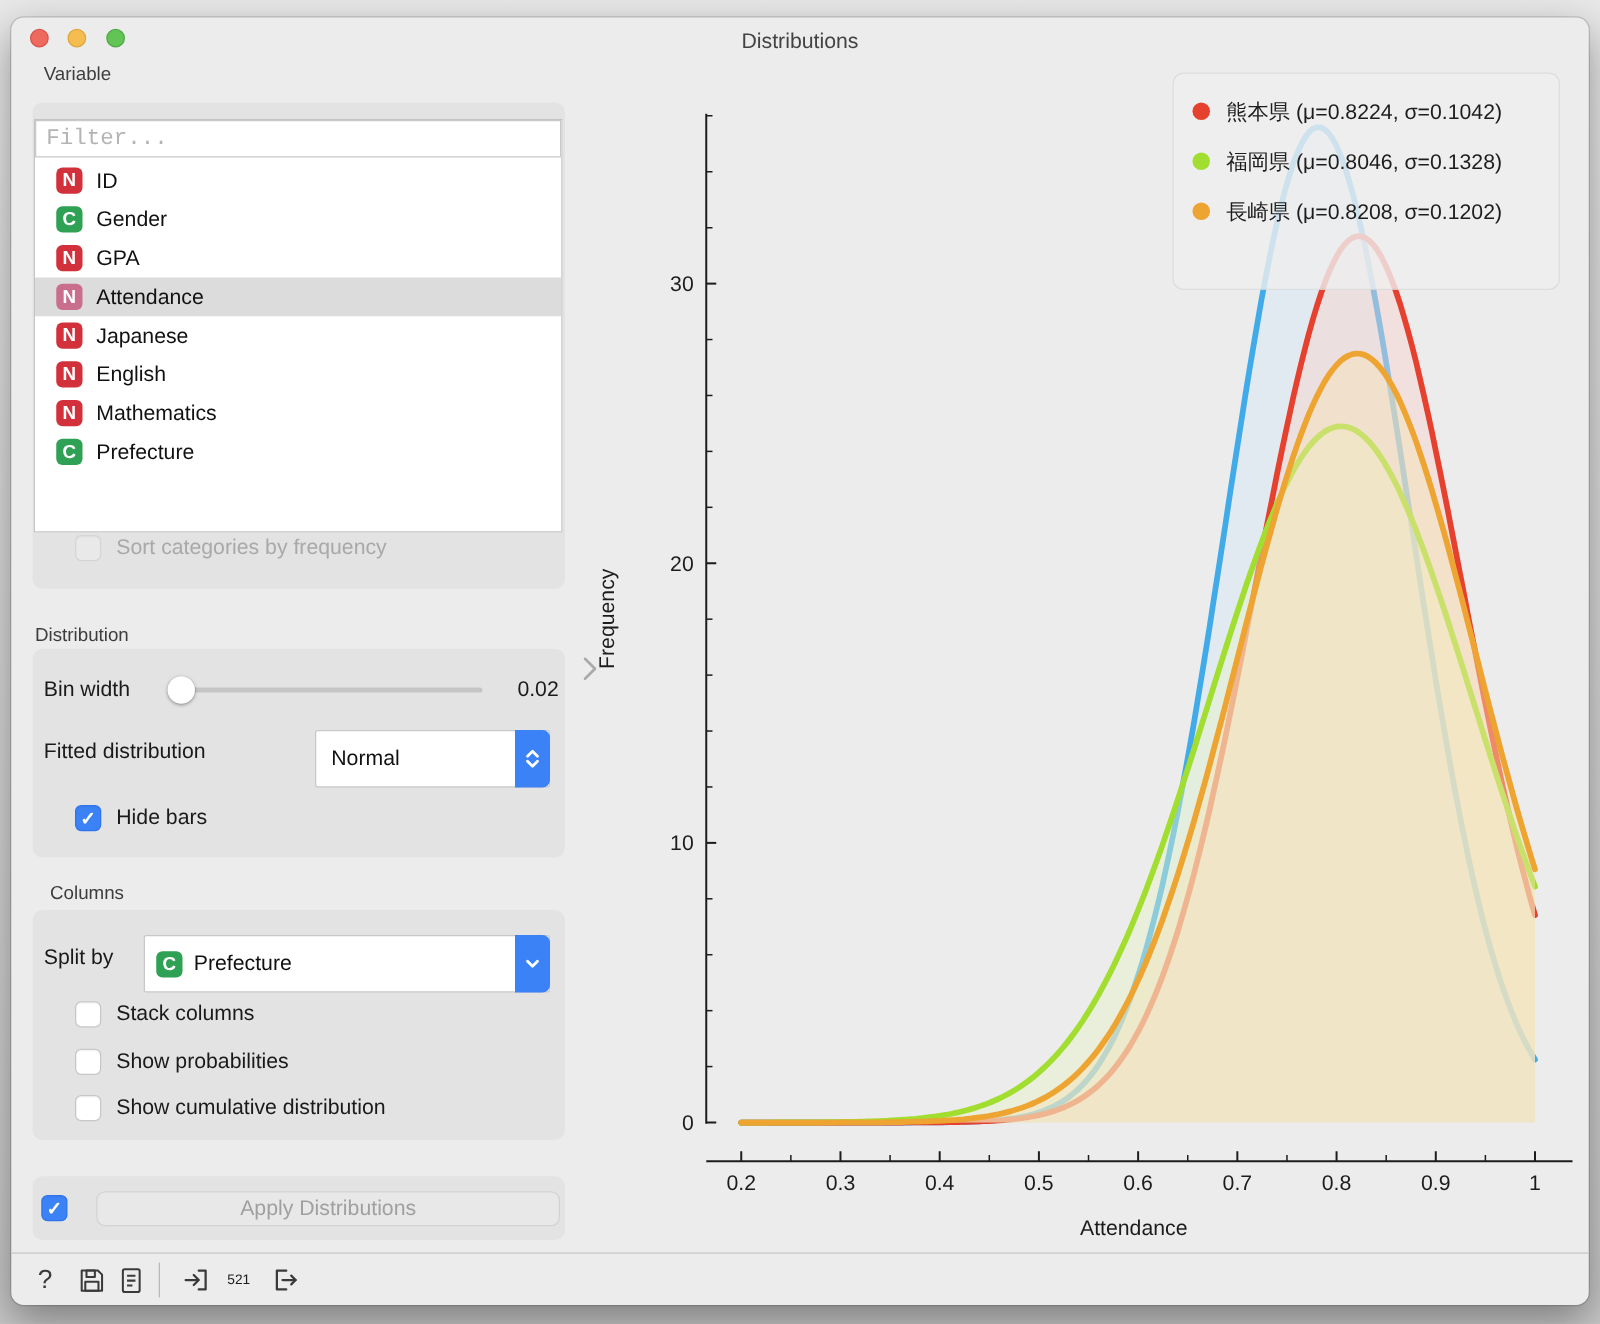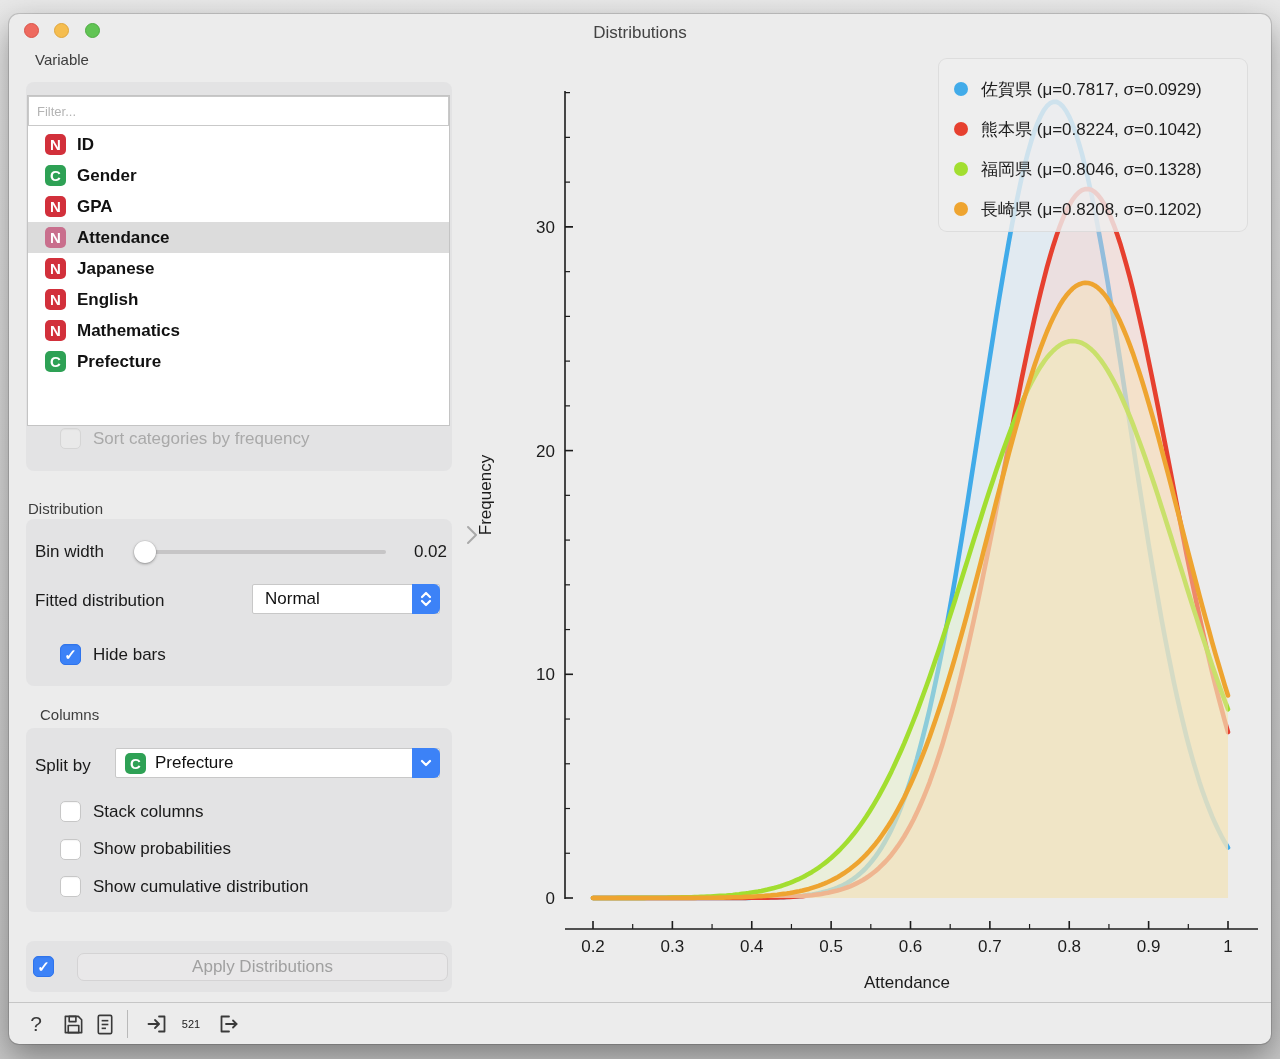--- a/index.html
+++ b/index.html
@@ -20,53 +20,53 @@
     font-size:17px; font-weight:500; color:#434343; }
 
   
   .sec-label { position:absolute; font-size:15px; color:#3d3d3d; }
   .panel { position:absolute; left:17px; width:426px; background:#e3e3e4; border-radius:8px; }
 
   
   #var-box { position:absolute; left:1px; top:13px; width:423px; height:331px;
     background:#fff; border:1px solid #c4c4c4; }
   #filter-input { position:absolute; left:0; top:0; width:100%; height:30px;
-    border:1px solid #c9c9c9; background:#fff; font-size:13px; padding:0 8px;
-    font-family:Liberation Sans, sans-serif; color:#0c4a6e; outline:none; }
+    border:1px solid #c9c9c9; background:#fff; font-size:18px; padding:0 8px;
+    font-family:Liberation Mono, monospace; color:#0c4a6e; outline:none; }
   #filter-input::placeholder { color:#b4b4b4; }
   #var-list { position:absolute; left:0; top:33px; right:0; }
   .vrow { position:relative; height:31px; display:flex; align-items:center; cursor:default; }
   .vrow.selected { background:#dcdcdc; }
   .badge { width:21px; height:21px; border-radius:5px; margin-left:17px; flex:0 0 21px;
     color:#fff; font-size:15px; font-weight:700; display:flex; align-items:center; justify-content:center; }
   .badge.numeric { background:#d2303b; }
   .badge.categorical { background:#2ea155; }
   .vrow.selected .badge.numeric { background:#c96f8d; }
-  .vrow .vlabel { margin-left:11px; font-size:17px; color:#111;font-weight:bold; }
+  .vrow .vlabel { margin-left:11px; font-size:17px; color:#111; }
 
   
   .cb { width:21px; height:21px; border-radius:5px; background:#fff;
     border:1px solid #c7c7c7; box-shadow:inset 0 1px 1px rgba(0,0,0,.04); position:relative; flex:0 0 21px; }
   .cb.checked { background:#3c82f7; border-color:#2f74ec; }
   .cb.checked::after { content:"✓"; position:absolute; left:0; top:0; width:100%; height:100%;
     color:#fff; font-size:15px; font-weight:700; display:flex; align-items:center; justify-content:center; }
   .cb.disabled { background:#e9e9e9; border-color:#d5d5d5; }
   .cb-label { font-size:17px; color:#1a1a1a; }
   .cb-label.disabled { color:#a9a9a9; }
-  .cb-row { position:absolute; display:flex; align-items:center; gap:12px;padding-left:28px; }
+  .cb-row { position:absolute; display:flex; align-items:flex-start; gap:12px;padding-left:28px; }
 
   
   #slider-track { position:absolute; left:110px; top:31px; width:250px; height:4px;
     background:#c6c5c6; border-radius:2px; }
   #slider-thumb { position:absolute; left:-2px; top:-9px; width:22px; height:22px; border-radius:50%;
     background:#fff; box-shadow:0 1px 3px rgba(0,0,0,.35), 0 0 0 .5px rgba(0,0,0,.08); }
 
   
   .mac-select { position:absolute; background:#fff; border:1px solid #c8c8c8; border-radius:2px;
-    display:flex; align-items:center; height:30px; }
+    display:flex; align-items:center; height:46px; }
   .mac-select .sel-text { font-size:17px; color:#111; margin-left:12px; }
   .mac-select .seg { position:absolute; right:-1px; top:-1px; bottom:-1px; width:28px;
     background:#3c82f7; border-radius:0 6px 6px 0; display:flex; align-items:center; justify-content:center; }
   .mac-select .badge { margin-left:9px; }
   .mac-select .badge + .sel-text { margin-left:9px; }
 
   
   #apply-btn { position:absolute; left:51px; top:12px; width:371px; height:28px;
     background:#e9e8e9; border:1px solid #d4d3d4; border-radius:7px;
     font-size:17px; color:#a0a0a0; font-family:"Liberation Sans", sans-serif;
@@ -302,24 +302,20 @@
       <svg width="24" height="24" viewBox="0 0 24 24" fill="none" stroke="#3a3a3a" stroke-width="1.8" stroke-linecap="round" stroke-linejoin="round">
         <path d="M12 4.5 h-7.5 v15 h7.5"></path>
         <line x1="9" y1="12" x2="19.5" y2="12"></line>
         <polyline points="16,8.5 19.5,12 16,15.5"></polyline>
       </svg>
     </div>
   </div>
 
   <div id="legend">
       <div class="leg-row">
-        <span class="leg-dot" style="background: rgb(65, 171, 233);"></span>
-        <span class="leg-text">佐賀県 (μ=0.7817, σ=0.0929)</span>
-      </div>
-      <div class="leg-row">
         <span class="leg-dot" style="background: rgb(230, 64, 47);"></span>
         <span class="leg-text">熊本県 (μ=0.8224, σ=0.1042)</span>
       </div>
       <div class="leg-row">
         <span class="leg-dot" style="background: rgb(162, 222, 48);"></span>
         <span class="leg-text">福岡県 (μ=0.8046, σ=0.1328)</span>
       </div>
       <div class="leg-row">
         <span class="leg-dot" style="background: rgb(238, 164, 48);"></span>
         <span class="leg-text">長崎県 (μ=0.8208, σ=0.1202)</span>

